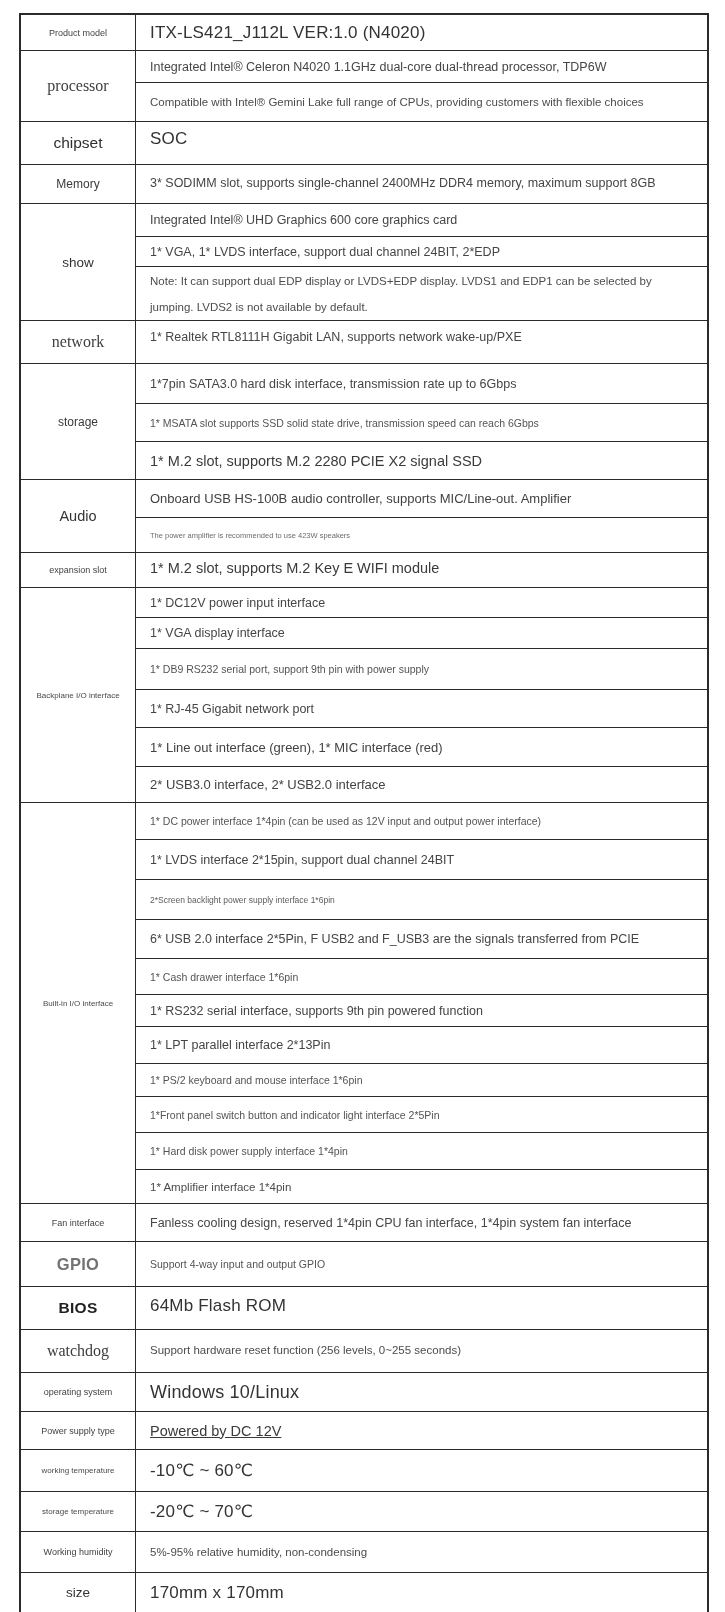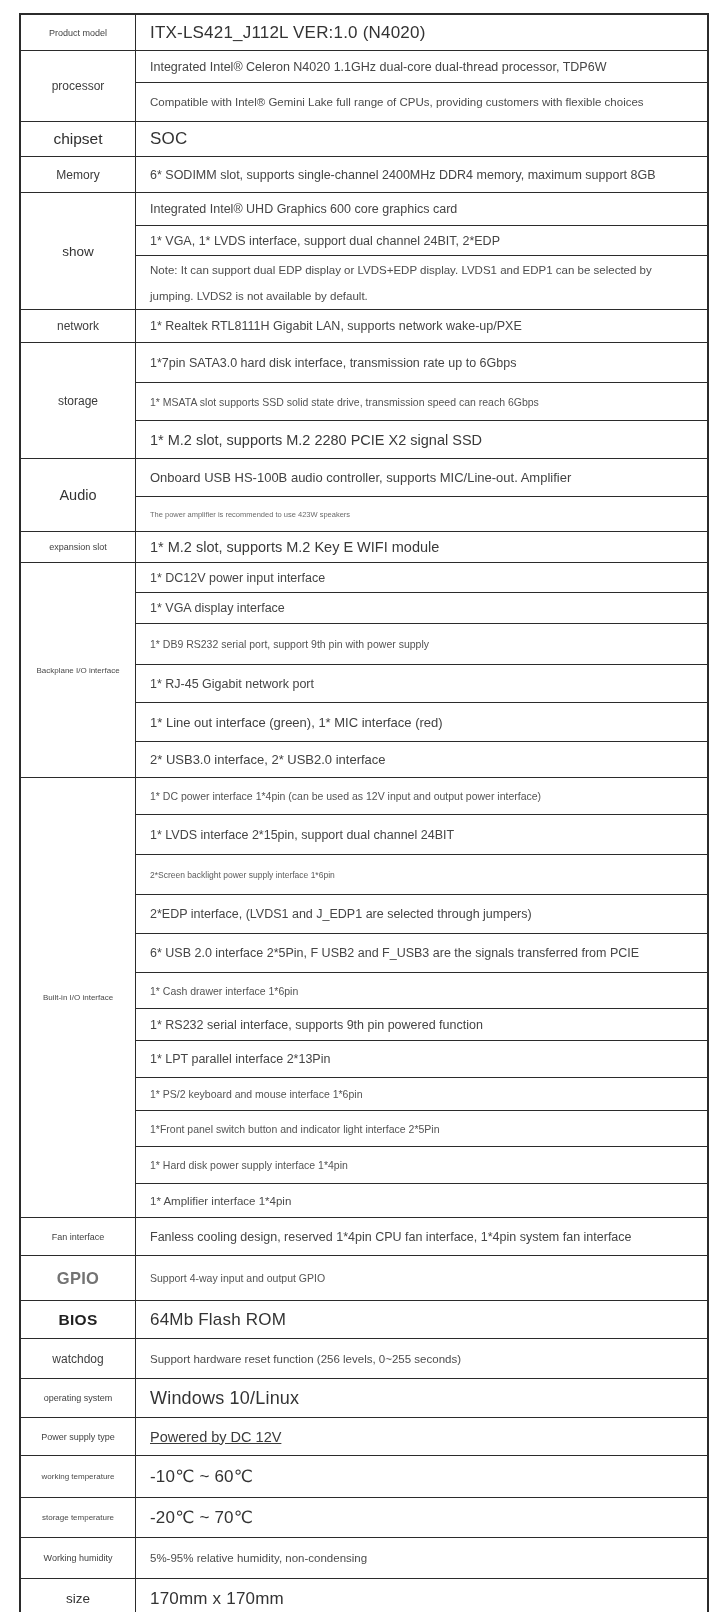--- a/index.html
+++ b/index.html
@@ -18,37 +18,37 @@
   .trow{
     display:flex;align-items:stretch;
     border-bottom:1.5px solid #2b2b2b;
   }
   .trow:last-child{border-bottom:none;}
   .label-cell{
     width:115px;flex:0 0 115px;
     border-right:1.5px solid #2b2b2b;
     display:flex;align-items:center;justify-content:center;
     text-align:center;
-    padding:2px 4px;box-sizing:border-box;
+    padding:12px 4px;box-sizing:border-box;
     color:#3c3c3c;
   }
   .value-col{flex:1 1 auto;display:flex;flex-direction:column;min-width:0;}
   .vcell{
     box-sizing:border-box;
     border-bottom:1.5px solid #2b2b2b;
     display:flex;align-items:center;
     padding-left:14px;padding-right:10px;
   }
   .vcell:last-child{border-bottom:none;}
   .vcell span{display:block;}
 
   
   .l-xxs{font-size:8px;color:#4a4a4a;}
   .l-xs{font-size:9px;color:#424242;}
-  .l-sm{font-size:12px;color:#3e3e3e;}
+  .l-sm{font-size:16px;color:#3e3e3e;font-family:Liberation Serif, serif;}
   .l-md{font-size:12px;color:#3a3a3a;}
   .l-mdl{font-size:13.5px;color:#333;}
   .l-lg{font-size:14.5px;color:#333;}
   .l-xl{font-size:15.5px;color:#2e2e2e;}
   .l-gpio{font-size:16.5px;font-weight:bold;color:#737373;letter-spacing:.3px;}
   .l-bios{font-size:15.5px;font-weight:bold;color:#1f1f1f;letter-spacing:.3px;}
 
   
   .v-tiny{font-size:7.5px;color:#6b6b6b;}
   .v-xxs{font-size:8.5px;color:#5c5c5c;}
@@ -97,21 +97,21 @@
           <span>SOC</span>
         </div>
       </div>
     </div>
     <div class="trow">
       <div class="label-cell l-md">
         <span>Memory</span>
       </div>
       <div class="value-col">
         <div class="vcell v-md" style="height: 35px;">
-          <span>6* SODIMM slot, supports single-channel 2400MHz DDR4 memory, maximum support 8GB</span>
+          <span>3* SODIMM slot, supports single-channel 2400MHz DDR4 memory, maximum support 8GB</span>
         </div>
       </div>
     </div>
     <div class="trow">
       <div class="label-cell l-mdl">
         <span>show</span>
       </div>
       <div class="value-col">
         <div class="vcell v-md" style="height: 33px;">
           <span>Integrated Intel® UHD Graphics 600 core graphics card</span>
@@ -204,23 +204,20 @@
       </div>
       <div class="value-col">
         <div class="vcell v-xs" style="height: 37px;">
           <span>1* DC power interface 1*4pin (can be used as 12V input and output power interface)</span>
         </div>
         <div class="vcell v-md" style="height: 40px;">
           <span>1* LVDS interface 2*15pin, support dual channel 24BIT</span>
         </div>
         <div class="vcell v-xxs" style="height: 40px;">
           <span>2*Screen backlight power supply interface 1*6pin</span>
-        </div>
-        <div class="vcell v-md" style="height: 39px;">
-          <span>2*EDP interface, (LVDS1 and J_EDP1 are selected through jumpers)</span>
         </div>
         <div class="vcell v-md" style="height: 39px;">
           <span>6* USB 2.0 interface 2*5Pin, F USB2 and F_USB3 are the signals transferred from PCIE</span>
         </div>
         <div class="vcell v-xs" style="height: 36px;">
           <span>1* Cash drawer interface 1*6pin</span>
         </div>
         <div class="vcell v-md" style="height: 32px;">
           <span>1* RS232 serial interface, supports 9th pin powered function</span>
         </div>

